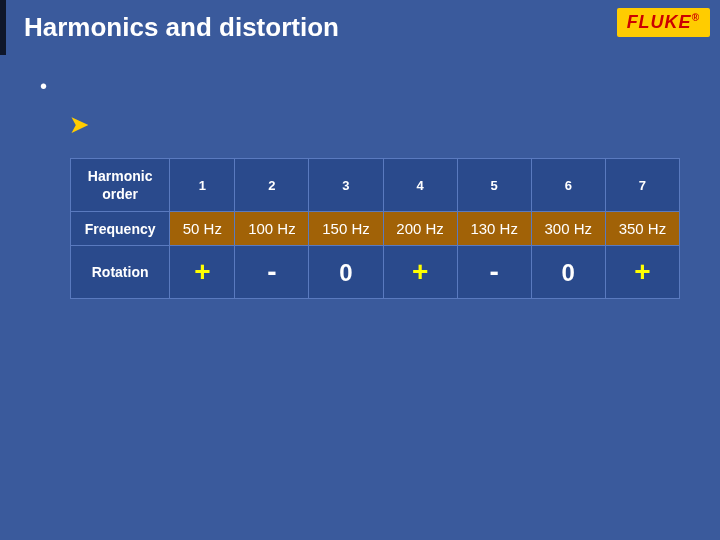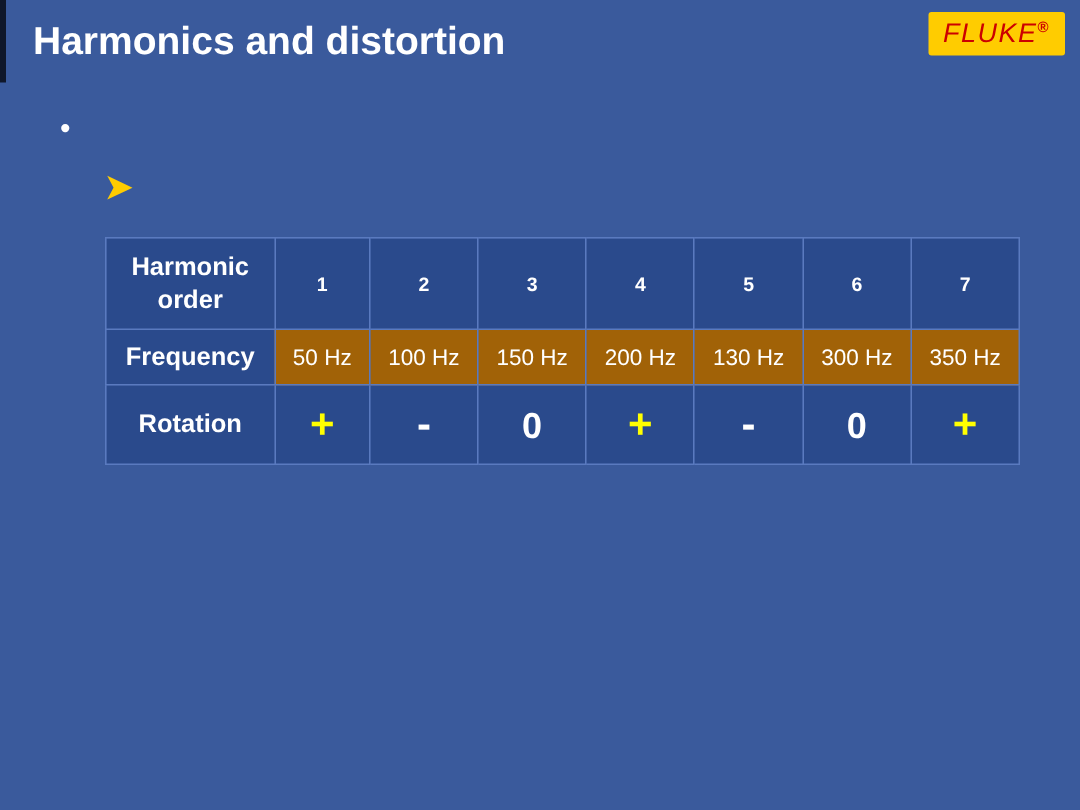--- a/index.html
+++ b/index.html
@@ -22,26 +22,26 @@
       font-weight: bold;
       font-size: 18px;
       color: #cc0000;
       letter-spacing: 1px;
       border-radius: 2px;
     }
 
     .fluke-logo span {
       color: #cc0000;
       font-style: italic;
-      font-weight: 400;
+      font-weight: 700;
     }
 
     .title-bar {
       background: #3a5a9c;
-      border-left: 4px solid #0f172a;
+      border-left: 6px solid #0f172a;
       padding: 12px 18px;
       margin-top: 0;
     }
 
     .title-bar h1 {
       color: #ffffff;
       font-size: 26px;
       font-weight: bold;
     }
 
@@ -96,21 +96,21 @@
 
     .harmonics-table th {
       background: #2a4a8c;
       font-weight: bold;
       font-size: 13px;
     }
 
     .harmonics-table .row-label {
       background: #2a4a8c;
       font-weight: bold;
-      font-size: 17px;
+      font-size: 14px;
       text-align: center;
     }
 
     .harmonics-table .data-cell {
       background: #a16207;
       font-size: 15px;
     }
 
     .harmonics-table .rotation-cell {
       background: #2a4a8c;

